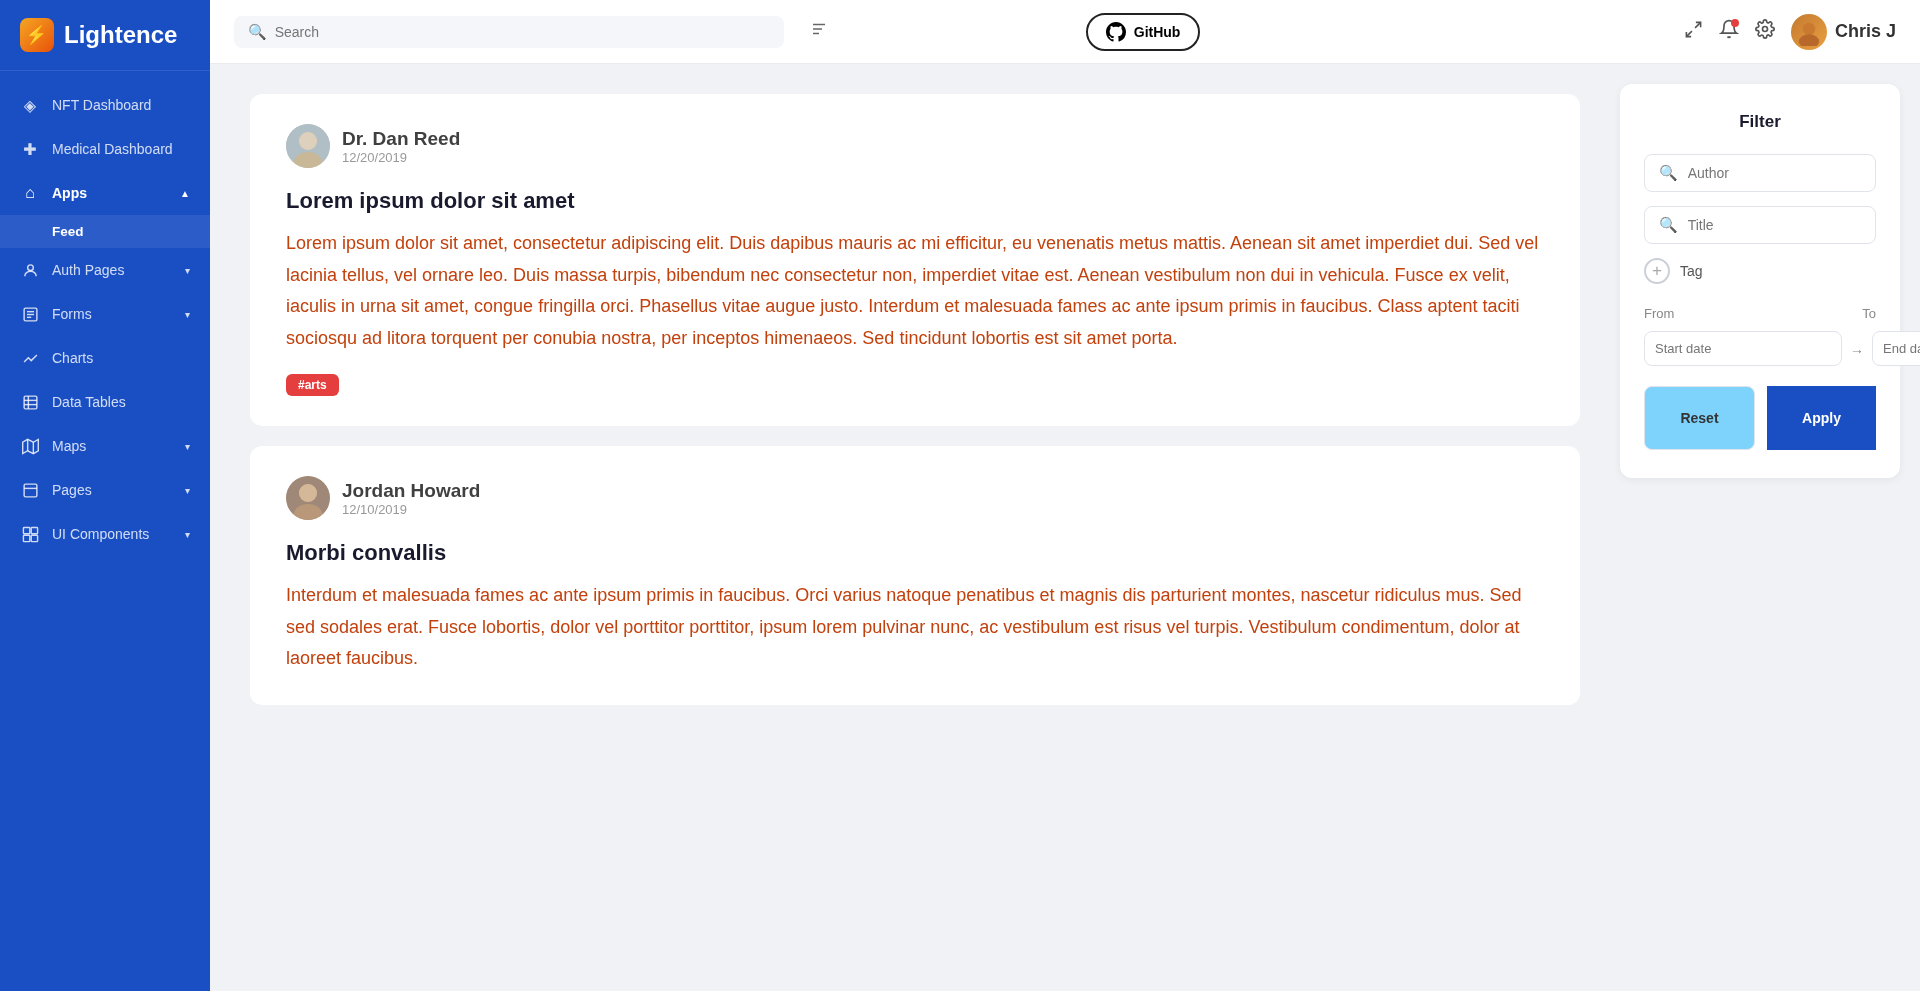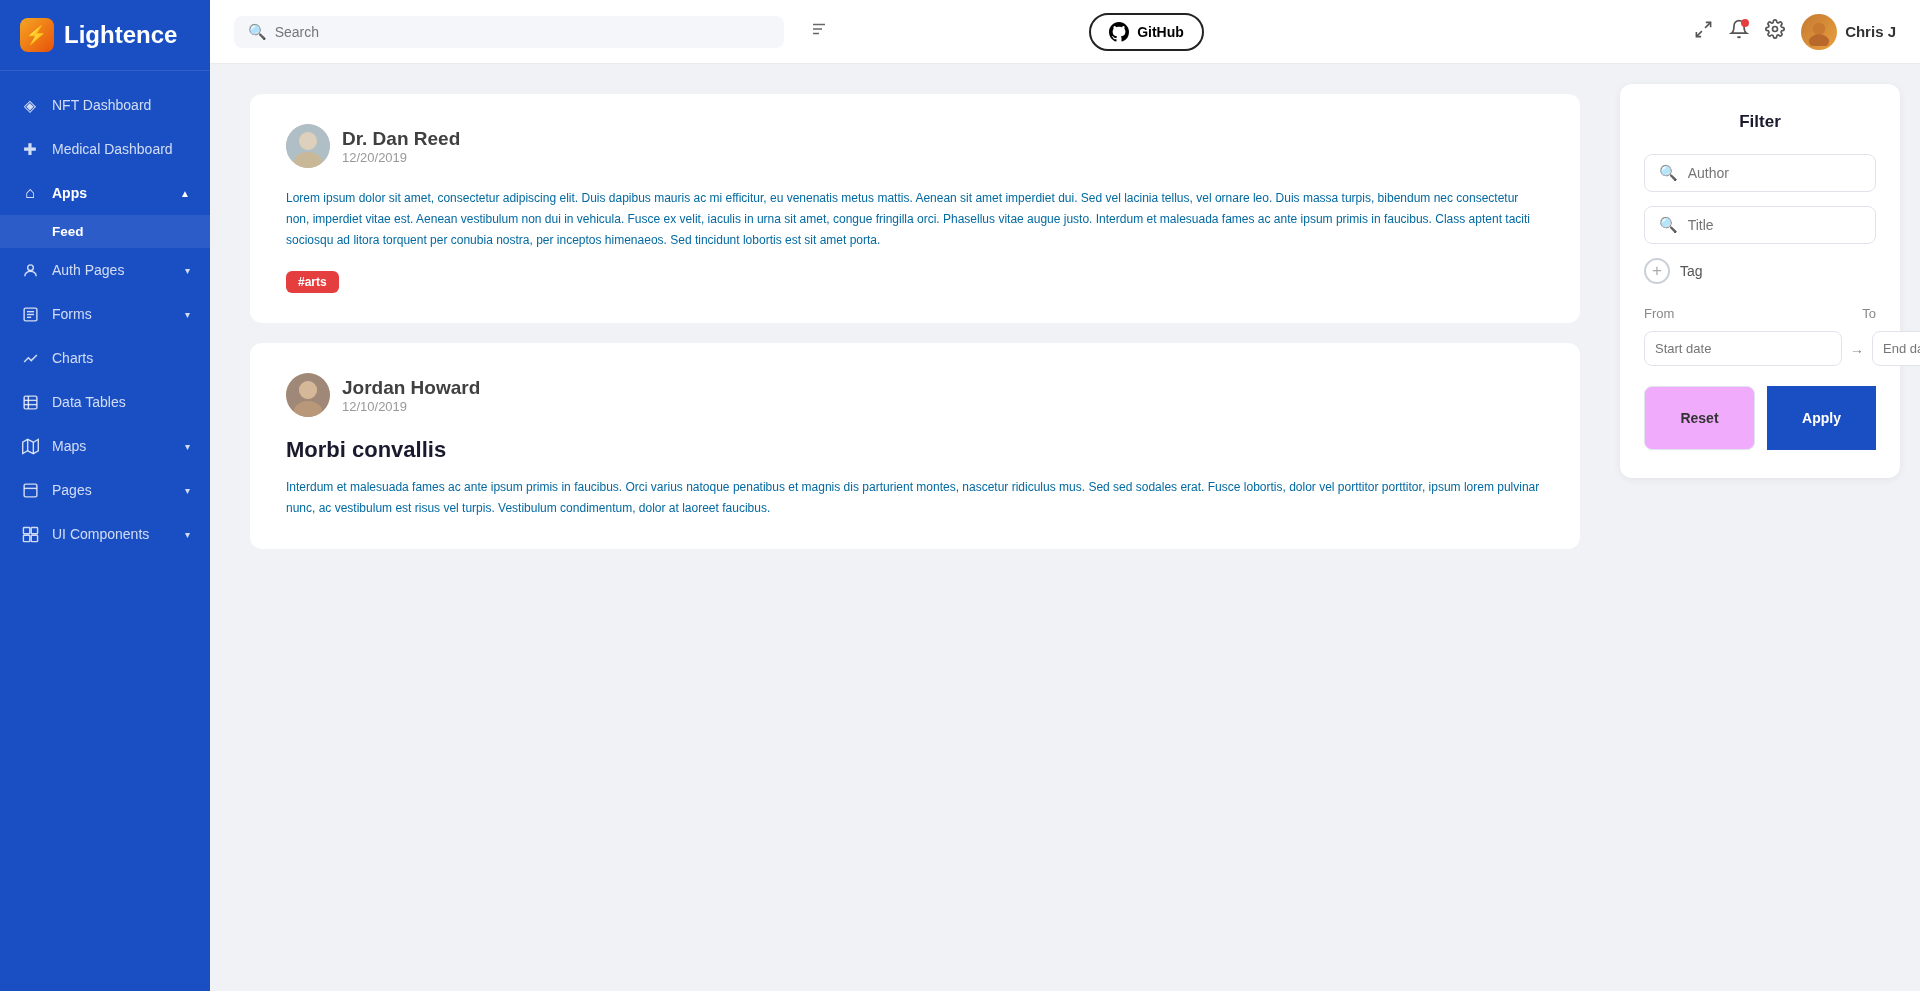--- a/index.html
+++ b/index.html
@@ -163,21 +163,21 @@
     }
     .avatar {
       width: 36px; height: 36px;
       border-radius: 50%;
       background: linear-gradient(135deg, #c47a30, #e8a040);
       display: flex; align-items: center; justify-content: center;
       color: white; font-size: 15px; font-weight: 700;
       overflow: hidden;
     }
     .avatar-name {
-      font-size: 15px;
+      font-size: 18px;
       font-weight: 600;
       color: #333;
     }
 
     
     .content-area {
       flex: 1;
       display: flex;
       overflow: hidden;
       background: #f0f2f5;
@@ -223,23 +223,23 @@
       font-size: 13px;
       color: #999;
     }
     .article-title {
       font-size: 22px;
       font-weight: 700;
       color: #1a1a2e;
       margin-bottom: 14px;
     }
     .article-body {
-      font-size: 12px;
+      font-size: 18px;
       line-height: 1.75;
-      color: #0369a1;
+      color: #c2410c;
     }
     .article-tags {
       margin-top: 20px;
       display: flex;
       gap: 8px;
       text-align: center;
     }
     .tag-badge {
       background: #e53e3e;
       color: white;
@@ -340,21 +340,21 @@
     }
     .filter-actions {
       display: flex;
       gap: 12px;
     }
     .btn-reset {
       flex: 1;
       padding: 11px 0;
       border: 1.5px solid #e0e4ea;
       border-radius: 8px;
-      background: #f0abfc;
+      background: #7dd3fc;
       font-size: 14px;
       font-weight: 600;
       color: #333;
       cursor: pointer;
     }
     .btn-apply {
       flex: 1;
       padding: 24px 0;
       border: none;
       border-radius: 0;
@@ -543,20 +543,21 @@
               <circle cx="22" cy="17" r="9" fill="#d4c4a8"></circle>
               <ellipse cx="22" cy="38" rx="14" ry="10" fill="#c8b898"></ellipse>
               <circle cx="22" cy="17" r="9" fill="#ddd0bc"></circle>
             </svg>
           </div>
           <div class="author-info">
             <div class="author-name">Dr. Dan Reed</div>
             <div class="author-date">12/20/2019</div>
           </div>
         </div>
+        <h2 class="article-title">Lorem ipsum dolor sit amet</h2>
         <p class="article-body">Lorem ipsum dolor sit amet, consectetur adipiscing elit. Duis dapibus mauris ac mi efficitur, eu venenatis metus mattis. Aenean sit amet imperdiet dui. Sed vel lacinia tellus, vel ornare leo. Duis massa turpis, bibendum nec consectetur non, imperdiet vitae est. Aenean vestibulum non dui in vehicula. Fusce ex velit, iaculis in urna sit amet, congue fringilla orci. Phasellus vitae augue justo. Interdum et malesuada fames ac ante ipsum primis in faucibus. Class aptent taciti sociosqu ad litora torquent per conubia nostra, per inceptos himenaeos. Sed tincidunt lobortis est sit amet porta.</p>
         <div class="article-tags">
           <span class="tag-badge">#arts</span>
         </div>
       </div>
 
       <div class="article-card">
         <div class="article-author-row">
           <div class="author-avatar face-jordan">
             <svg width="44" height="44" viewBox="0 0 44 44" fill="none">

